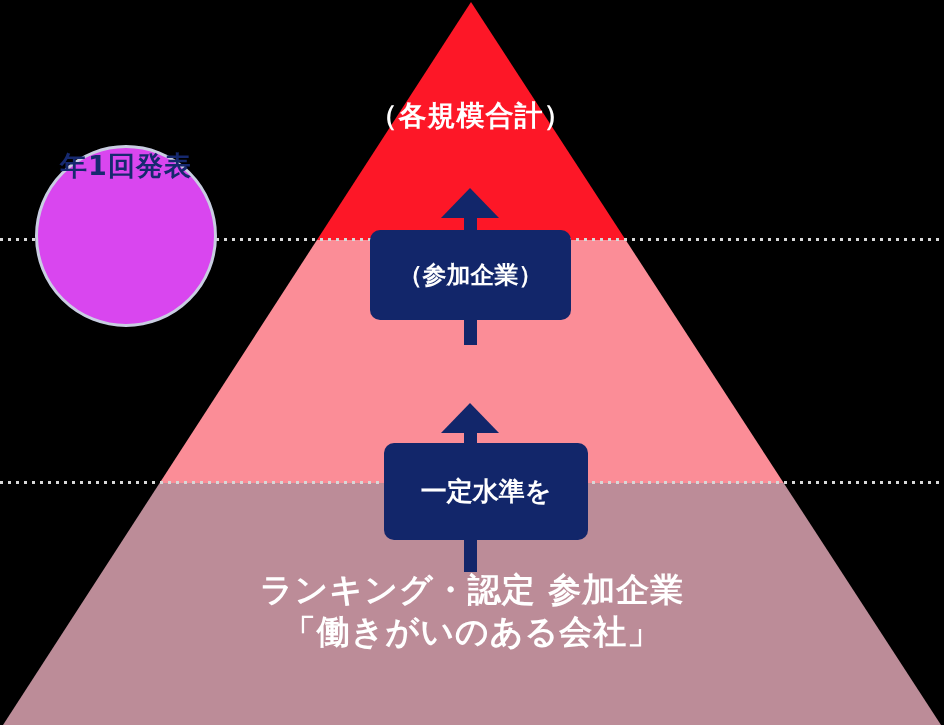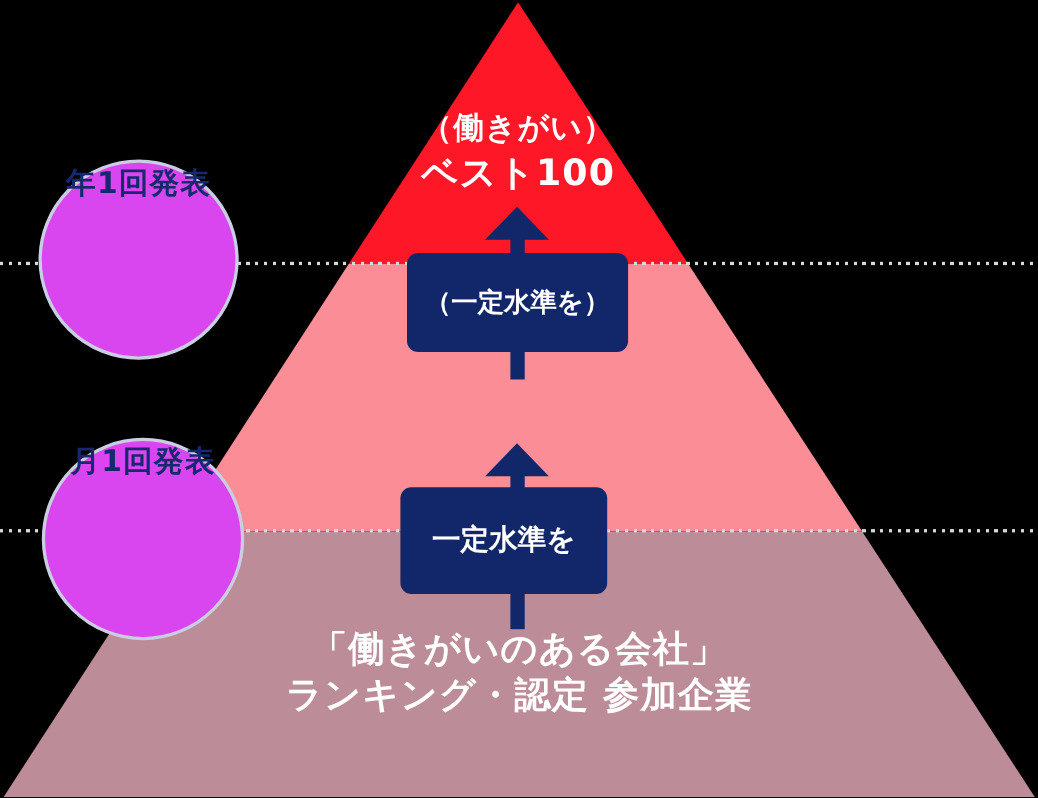--- a/index.html
+++ b/index.html
@@ -45,21 +45,21 @@
   .label-top .l2{font-size:33px;line-height:44px;letter-spacing:1px;}
   .label-mid{left:471px;top:346px;font-size:34px;line-height:48px;letter-spacing:1px;}
   .label-bot{left:472px;top:569px;font-size:33px;line-height:42px;letter-spacing:1px;}
   
   .callout{
     position:absolute;z-index:4;border-radius:10px;color:#fff;
     display:flex;flex-direction:column;align-items:center;justify-content:center;
     text-align:center;white-space:nowrap;
   }
   .callout1{left:370px;top:230px;width:201px;height:90px;font-size:24px;line-height:33px;}
-  .callout2{left:364px;top:443px;width:188px;height:97px;font-size:26px;line-height:35px;}
+  .callout2{left:384px;top:443px;width:204px;height:97px;font-size:26px;line-height:35px;}
   
   .badge{
     position:absolute;z-index:5;border-radius:50%;background:#d946ef;
     display:flex;align-items:flex-start;justify-content:center;
     font-size:27px;letter-spacing:1px;white-space:nowrap;
     box-sizing:border-box;
   }
   .badge1{left:35px;top:145px;width:182px;height:182px;}
   .badge2{left:38px;top:398px;width:184px;height:184px;}
 </style>
@@ -77,38 +77,34 @@
   <div class="dotted-line line1"></div>
   <div class="dotted-line line2"></div>
 
   <div class="arrow-shaft shaft1" style="background: rgb(18, 38, 106);"></div>
   <div class="arrow-head head1" style="border-bottom-color: rgb(18, 38, 106);"></div>
 
   <div class="arrow-shaft shaft2" style="background: rgb(18, 38, 106);"></div>
   <div class="arrow-head head2" style="border-bottom-color: rgb(18, 38, 106);"></div>
 
   <div class="tier-label label-top">
-    <div class="l1">（働きがい）</div>
-    <div class="l2">ベスト100</div>
+    <div class="l1">（各規模合計）</div>
   </div>
 
 
   <div class="tier-label label-bot">
+    <div>ランキング・認定 参加企業</div>
     <div>「働きがいのある会社」</div>
-    <div>ランキング・認定 参加企業</div>
   </div>
 
   <div class="callout callout1" style="background: rgb(18, 38, 106);">
-    <div>（一定水準を）</div>
+    <div>（参加企業）</div>
   </div>
 
   <div class="callout callout2" style="background: rgb(18, 38, 106);">
     <div>一定水準を</div>
   </div>
 
   <div class="badge badge1" style="border: 3px solid rgb(201, 206, 226); color: rgb(22, 41, 111);">
     <span>年1回発表</span>
   </div>
-  <div class="badge badge2" style="border: 3px solid rgb(201, 206, 226); color: rgb(22, 41, 111);">
-    <span>月1回発表</span>
-  </div>
 
 </div>
 
 </body></html>

